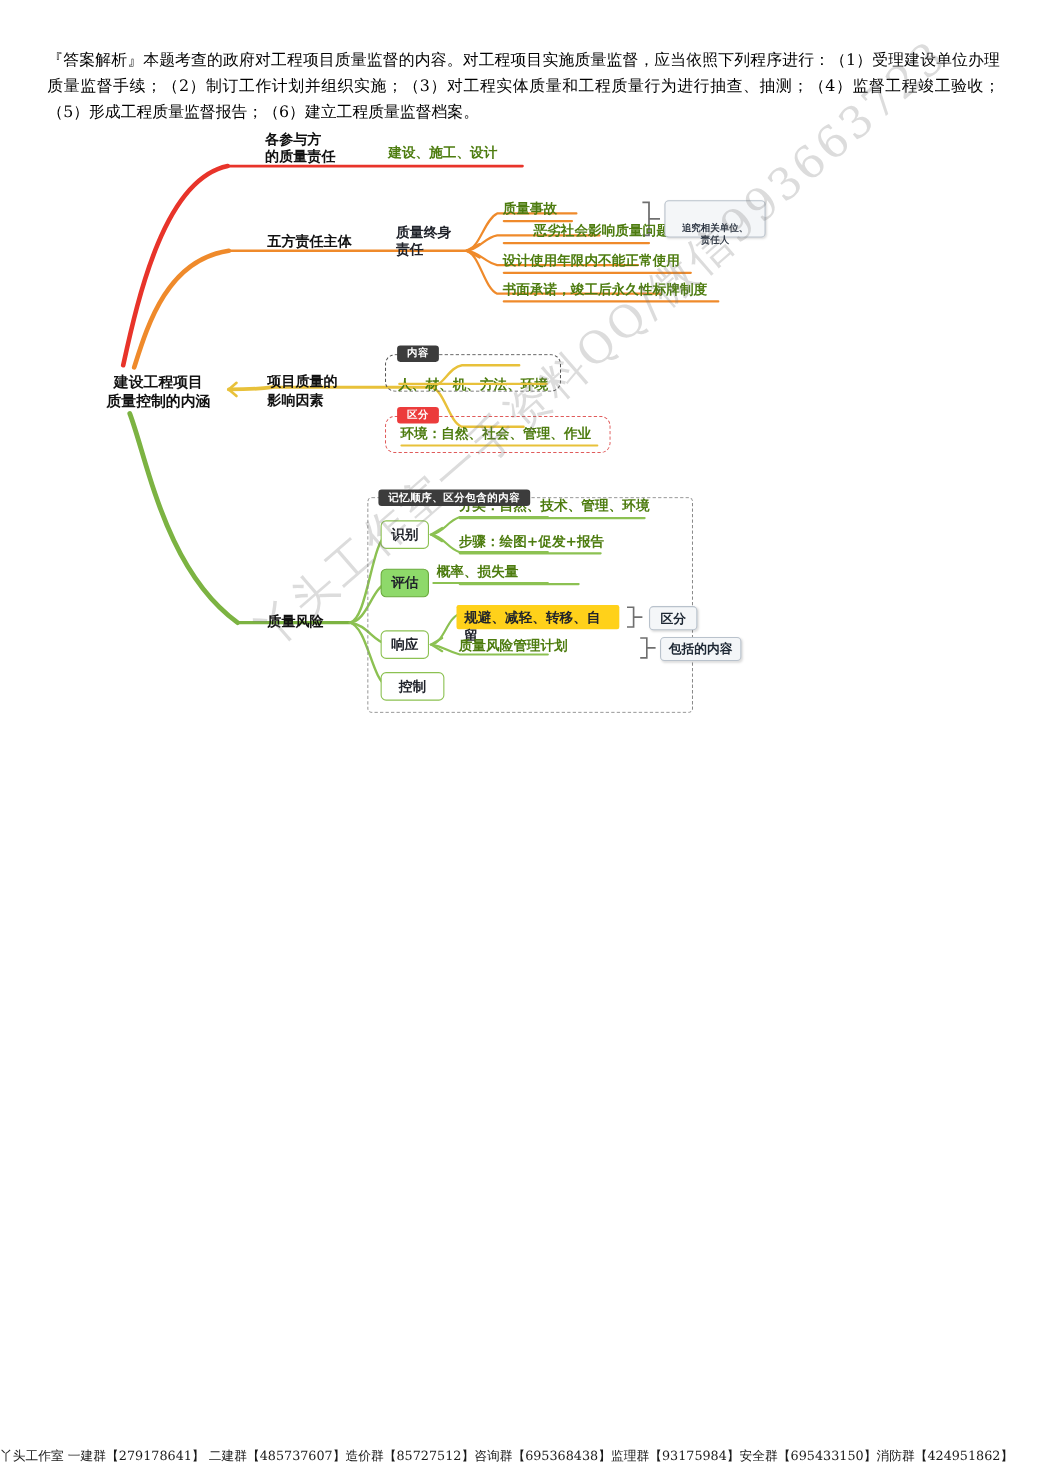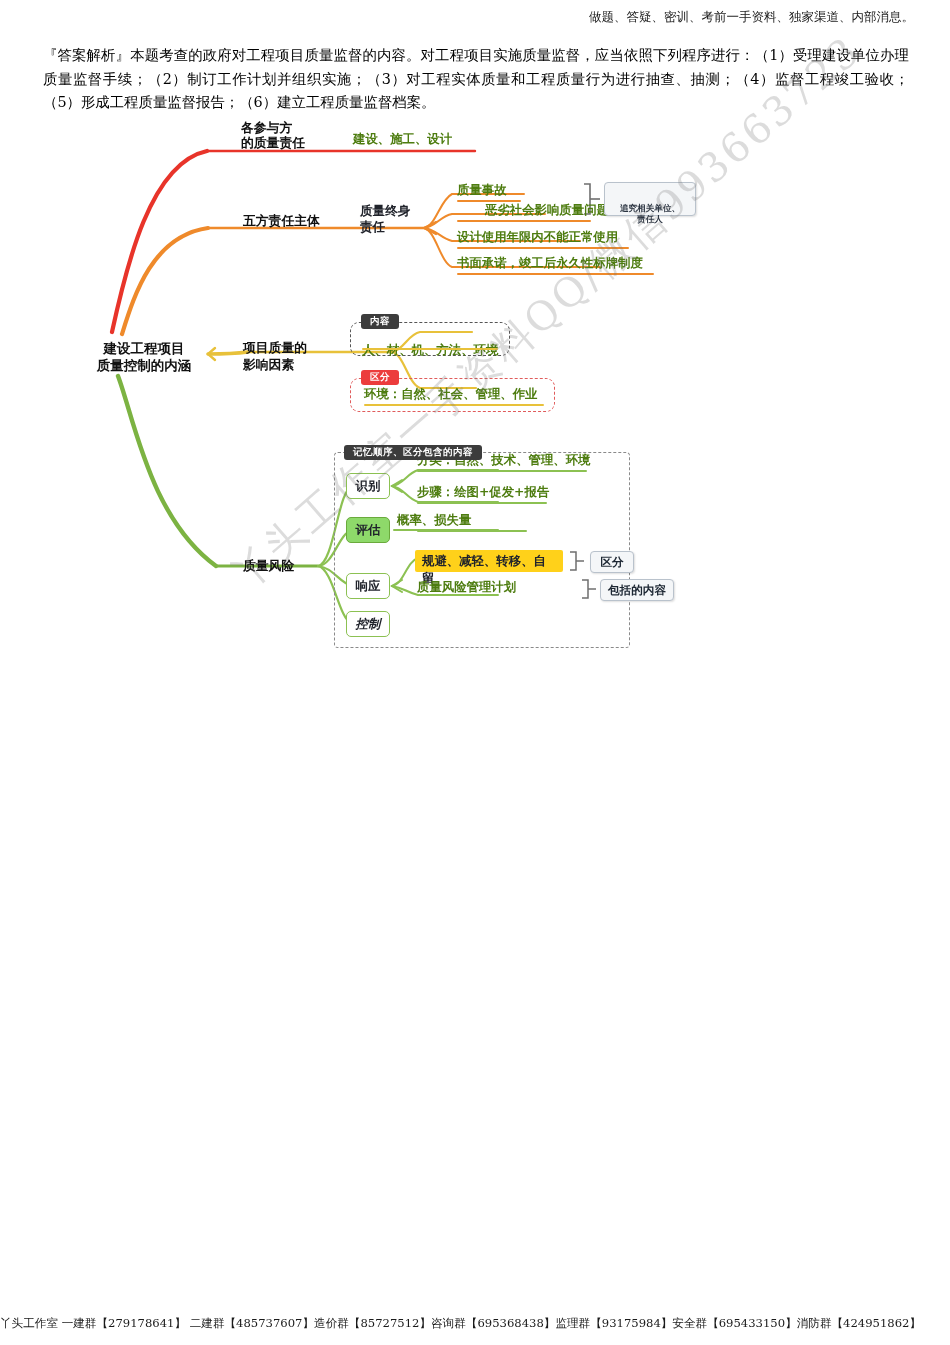--- a/index.html
+++ b/index.html
@@ -94,21 +94,20 @@
   .footer{
     position:absolute;left:0;top:1316px;width:906px;text-align:center;
     font-family:"DejaVu Serif","Liberation Serif",serif;
     font-size:11.6px;color:#1a1a1a;white-space:nowrap;
   }
 </style>
 </head>
 <body>
 
 <div class="hdr">
-  <div class="l2">做题、答疑、密训、考前一手资料、独家渠道、内部消息。</div>
 </div>
 
 <div class="analysis">『答案解析』本题考查的政府对工程项目质量监督的内容。对工程项目实施质量监督，应当依照下列程序进行：（1）受理建设单位办理质量监督手续；（2）制订工作计划并组织实施；（3）对工程实体质量和工程质量行为进行抽查、抽测；（4）监督工程竣工验收；（5）形成工程质量监督报告；（6）建立工程质量监督档案。</div>
 
 <div class="map">
 
   <svg class="wires" viewBox="0 0 950 560">
 
     <path d="M112,214 C126,150 150,45 207,33" stroke="#e8342a" stroke-width="4.2" fill="none" stroke-linecap="round"></path>
     <path d="M207,33 L475,33" stroke="#e8342a" stroke-width="2.4" fill="none" stroke-linecap="round"></path>
@@ -213,21 +212,21 @@
   <div class="node b-title" style="left:243px;top:440px;">质量风险</div>
 
   <div style="position:absolute;left:344px;top:322px;z-index:3;">
     <span class="chip chip-dark">记忆顺序、区分包含的内容</span>
   </div>
   <div class="dashbox dash-grey" style="left:334px;top:334px;width:296px;height:196px;"></div>
 
   <div class="gbox" style="left:346px;top:355px;width:44px;height:26px;">识别</div>
   <div class="gbox fill" style="left:346px;top:399px;width:44px;height:26px;">评估</div>
   <div class="gbox" style="left:346px;top:455px;width:44px;height:26px;">响应</div>
-  <div class="gbox" style="left:346px;top:493px;width:44px;height:26px;font-style:italic;">控制</div>
+  <div class="gbox" style="left:346px;top:493px;width:58px;height:26px;">控制</div>
 
   <div class="node leaf-txt" style="left:417px;top:334px;">分类：自然、技术、管理、环境</div>
   <div class="uline" style="left:417px;top:352px;width:170px;background:#8cc152;"></div>
 
   <div class="node leaf-txt" style="left:417px;top:366px;">步骤：绘图+促发+报告</div>
   <div class="uline" style="left:417px;top:384px;width:130px;background:#8cc152;"></div>
 
   <div class="node leaf-txt" style="left:397px;top:394px;">概率、损失量</div>
   <div class="uline" style="left:417px;top:412px;width:110px;background:#8cc152;"></div>
 

